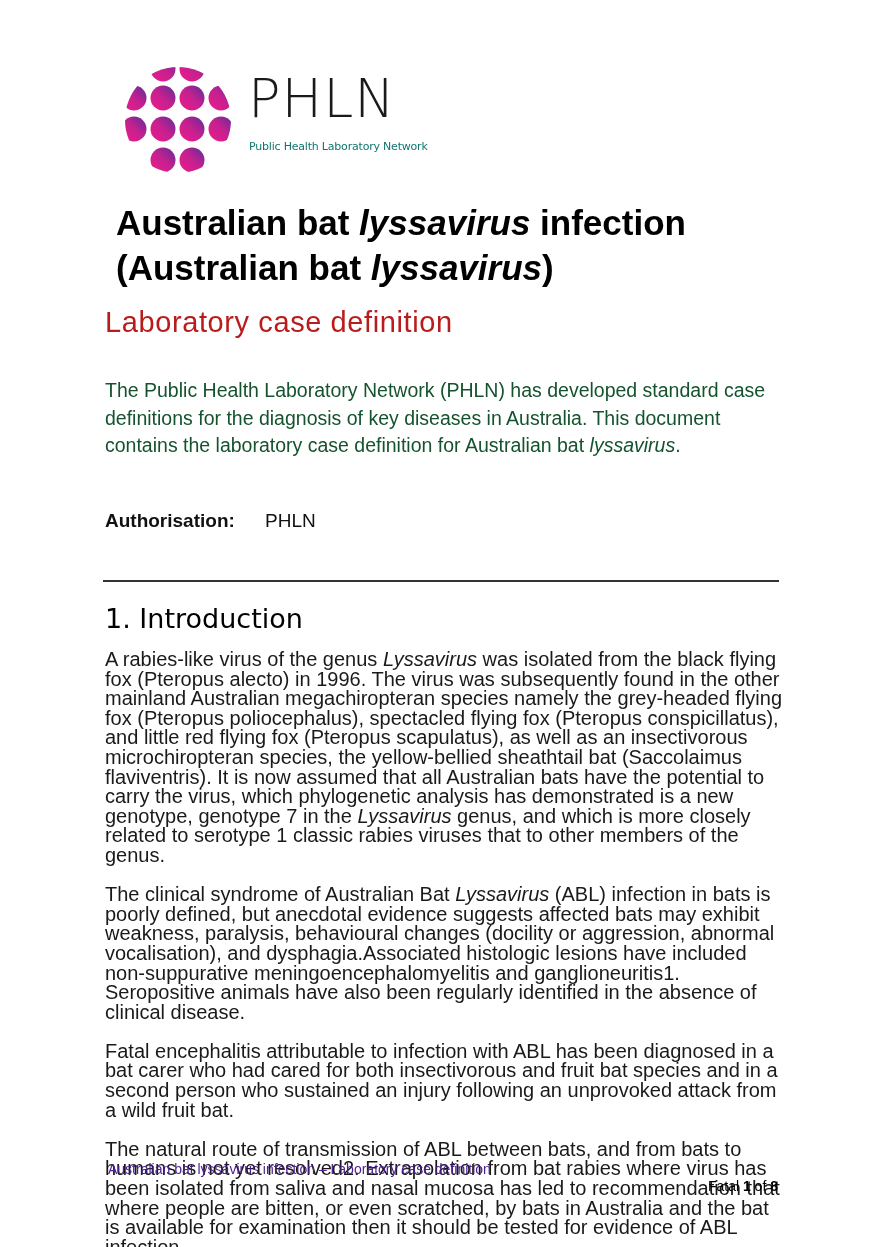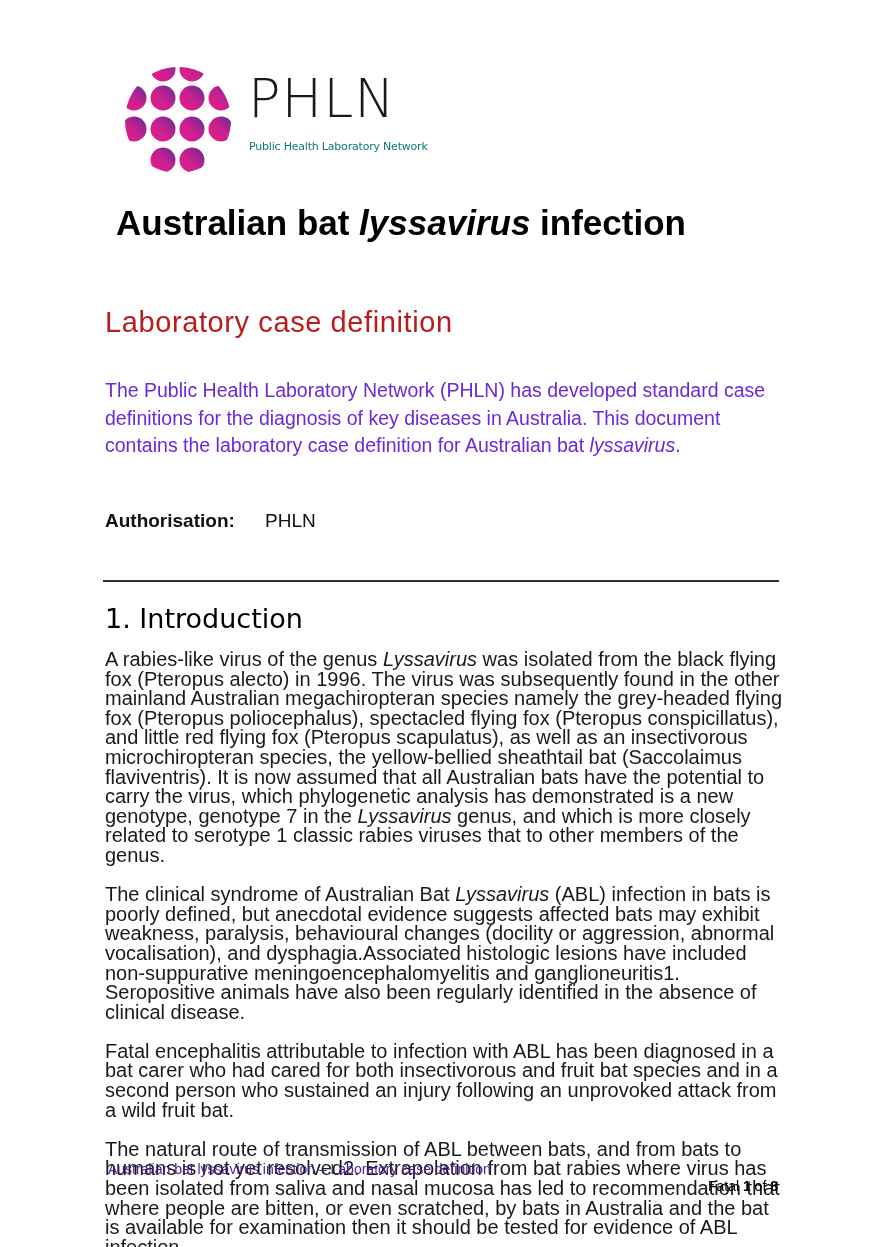--- a/index.html
+++ b/index.html
@@ -6,21 +6,21 @@
     body { width: 882px; height: 1247px; position: relative; overflow: hidden; color: #111; font-family: "Liberation Sans", sans-serif; }
     .abs { position: absolute; }
     .logo { left: 122px; top: 66px; width: 320px; height: 110px; }
     .logo-mark { position: absolute; left: 0; top: 0; width: 112px; height: 108px; }
     .logo-word { position: absolute; left: 126px; top: 6px; font-family: "DejaVu Sans", sans-serif; font-weight: 300; font-size: 54px; letter-spacing: 1px; color: #1a1a1a; line-height: 1; }
     .logo-sub { position: absolute; left: 127px; top: 74px; font-family: "DejaVu Sans", sans-serif; font-size: 11px; color: #0f766e; white-space: nowrap; letter-spacing: -0.2px; }
 
     .title { left: 116px; top: 200px; width: 700px; font-size: 35px; font-weight: bold; line-height: 45px; color: #000; }
     .title i { font-style: italic; }
     .subtitle { left: 105px; top: 304px; font-size: 29px; line-height: 36px; color: #b91c1c; letter-spacing: 0.6px; }
-    .lead { left: 105px; top: 377px; width: 680px; font-size: 19.5px; line-height: 27.5px; color: #6d28d9; }
+    .lead { left: 105px; top: 377px; width: 680px; font-size: 19.5px; line-height: 27.5px; color: #14532d; }
     .meta { left: 105px; top: 506px; font-size: 19px; line-height: 30px; }
     .meta-row { display: flex; }
     .meta-label { width: 160px; font-weight: bold; }
     .rule { left: 103px; top: 580px; width: 676px; height: 2px; background: #333; }
     .h1 { left: 105px; top: 601px; font-family: "DejaVu Sans", sans-serif; font-size: 27px; line-height: 36px; color: #000; font-weight: normal; }
     .body { left: 105px; top: 650px; width: 680px; font-size: 20px; line-height: 19.6px; color: #1a1a1a; }
     .body p { margin: 0 0 19.6px 0; }
     .body i { font-style: italic; }
     .footer-title { left: 108px; top: 1161px; font-size: 14px; color: #4c1d95; }
     .footer-page { right: 104px; top: 1178px; font-size: 14px; color: #000; }
@@ -57,20 +57,23 @@
     </g>
   </svg>
   <div class="logo-word">PHLN</div>
   <div class="logo-sub">Public Health Laboratory Network</div>
 </div>
 
 <div class="abs title">
   <div>
     <span>Australian bat </span><i>lyssavirus</i><span> infection</span>
   </div>
+  <div>
+    <span>(Australian bat </span><i>lyssavirus</i><span>)</span>
+  </div>
 </div>
 
 <div class="abs subtitle">Laboratory case definition</div>
 
 <div class="abs lead">
   <span>The Public Health Laboratory Network (PHLN) has developed standard case definitions for the diagnosis of key diseases in Australia. This document contains the laboratory case definition for Australian bat </span><i>lyssavirus</i><span>.</span>
 </div>
 
 <div class="abs meta">
   <div class="meta-row">

